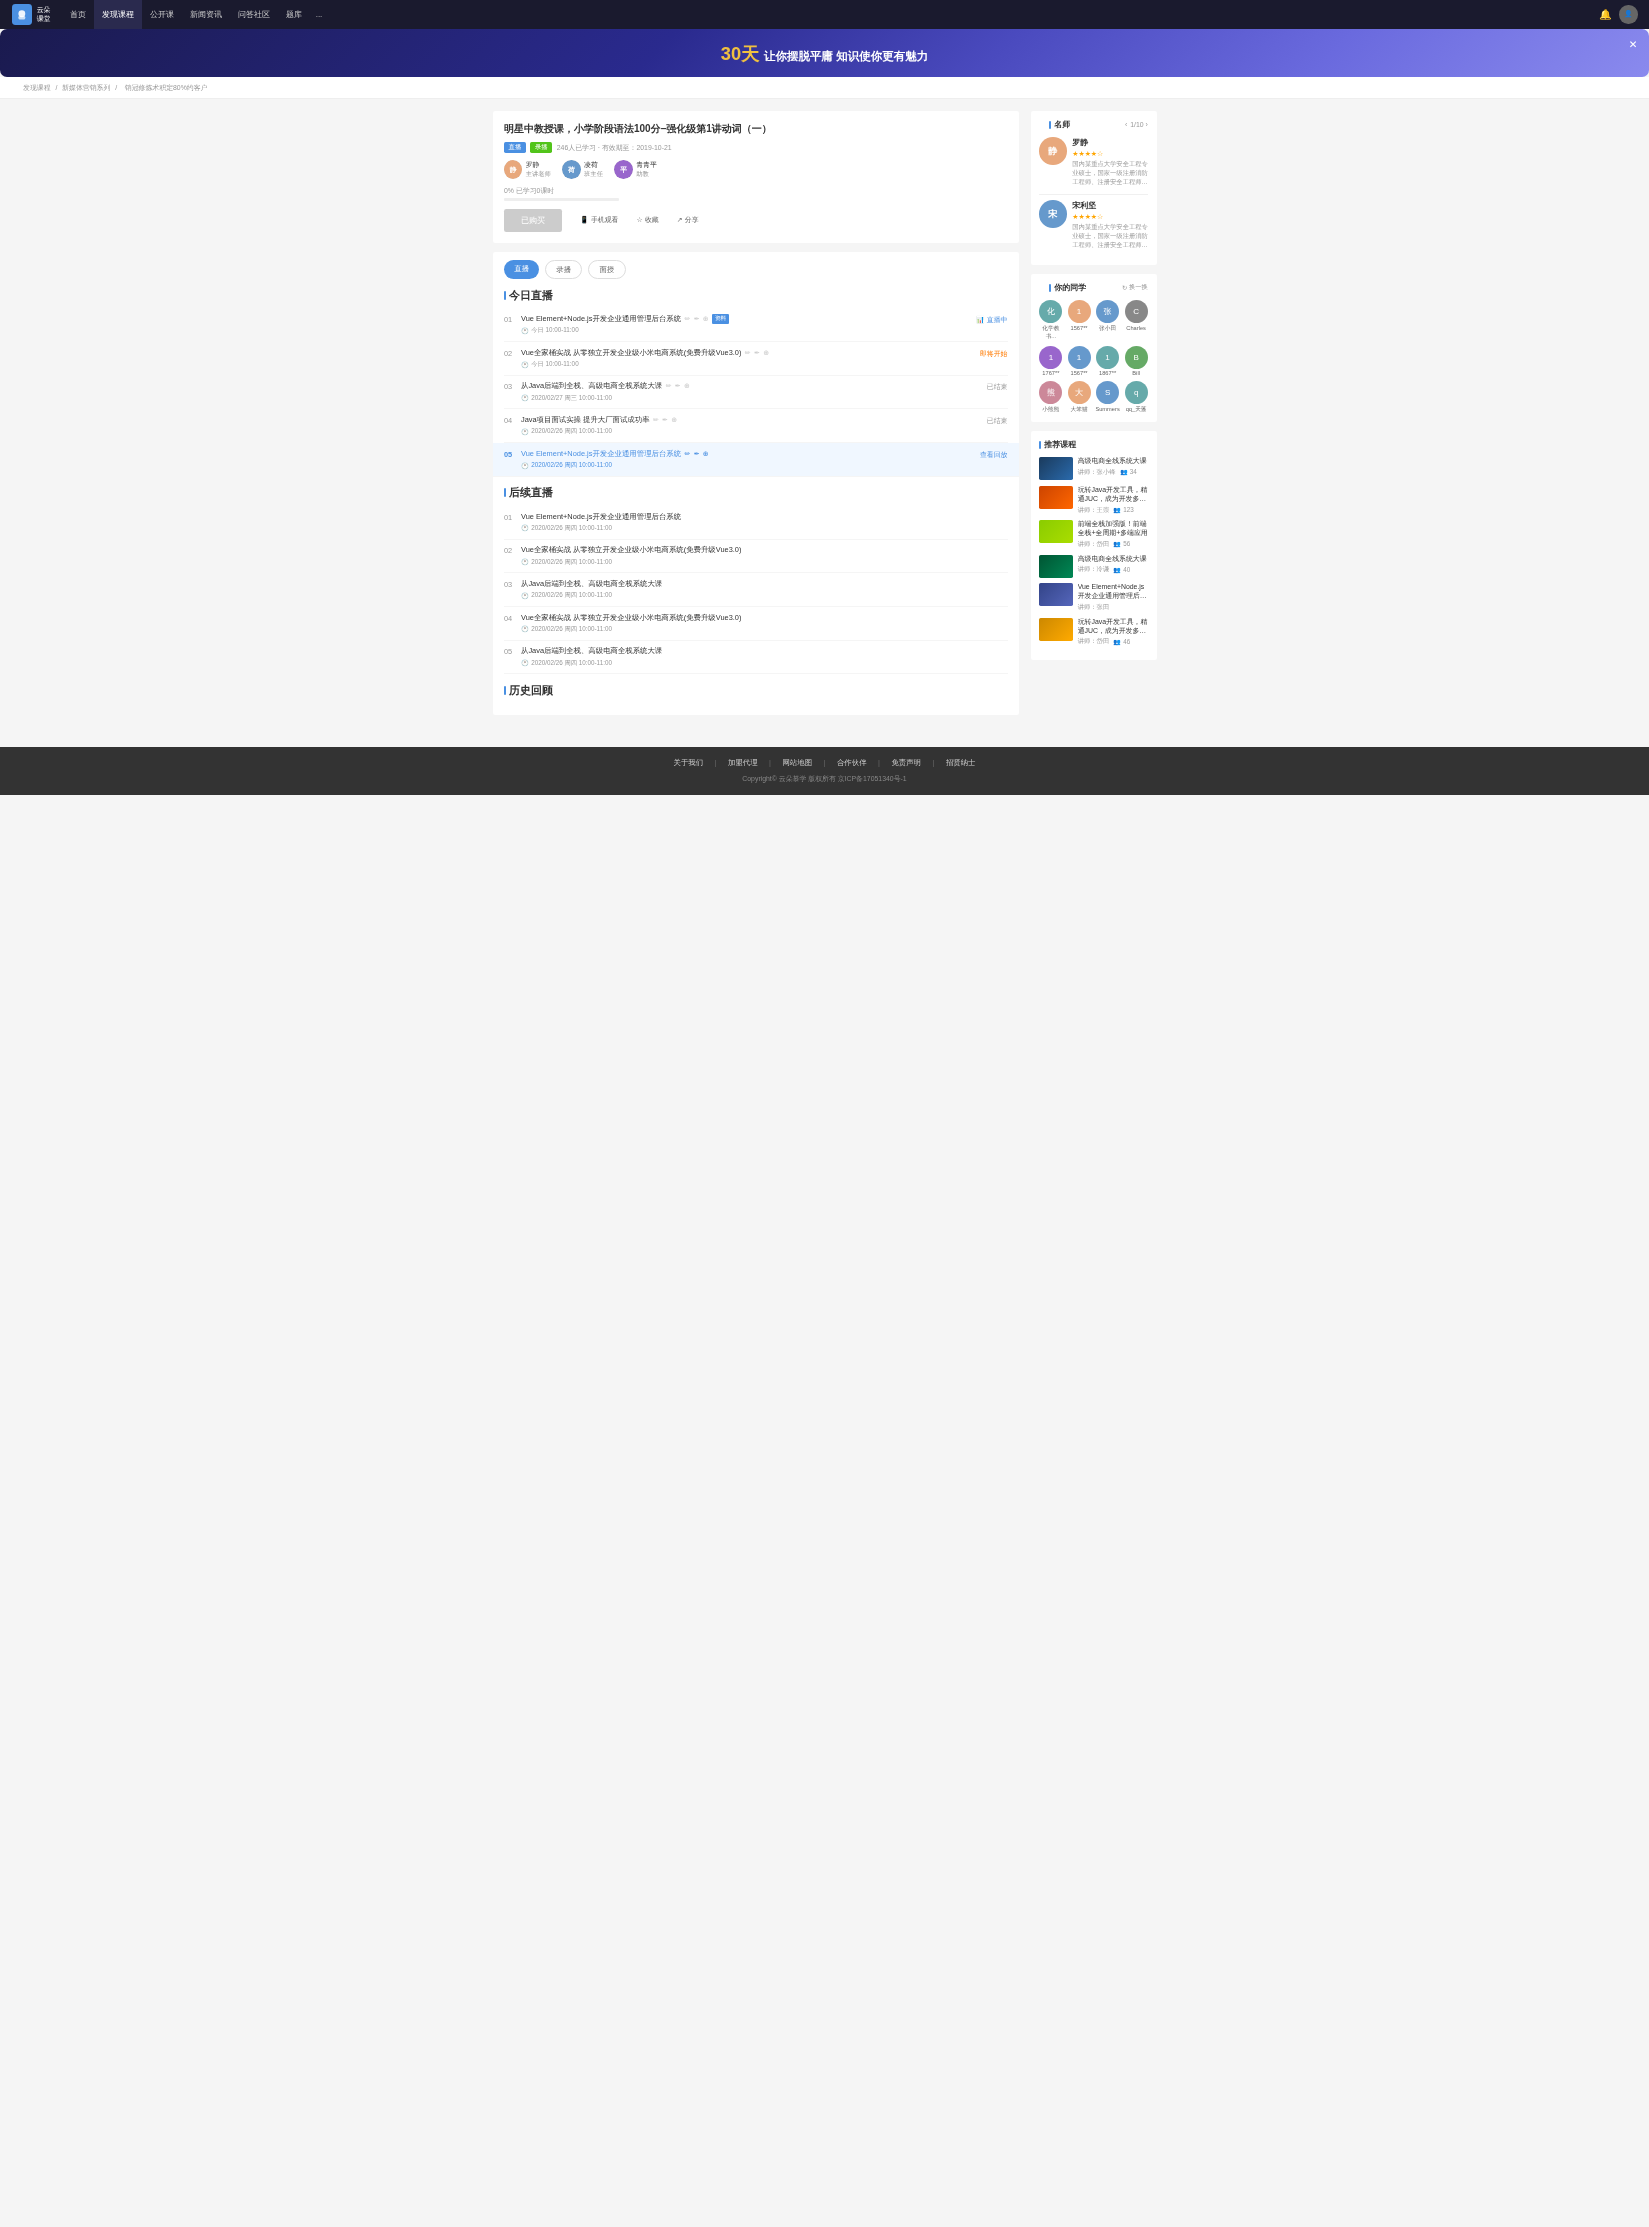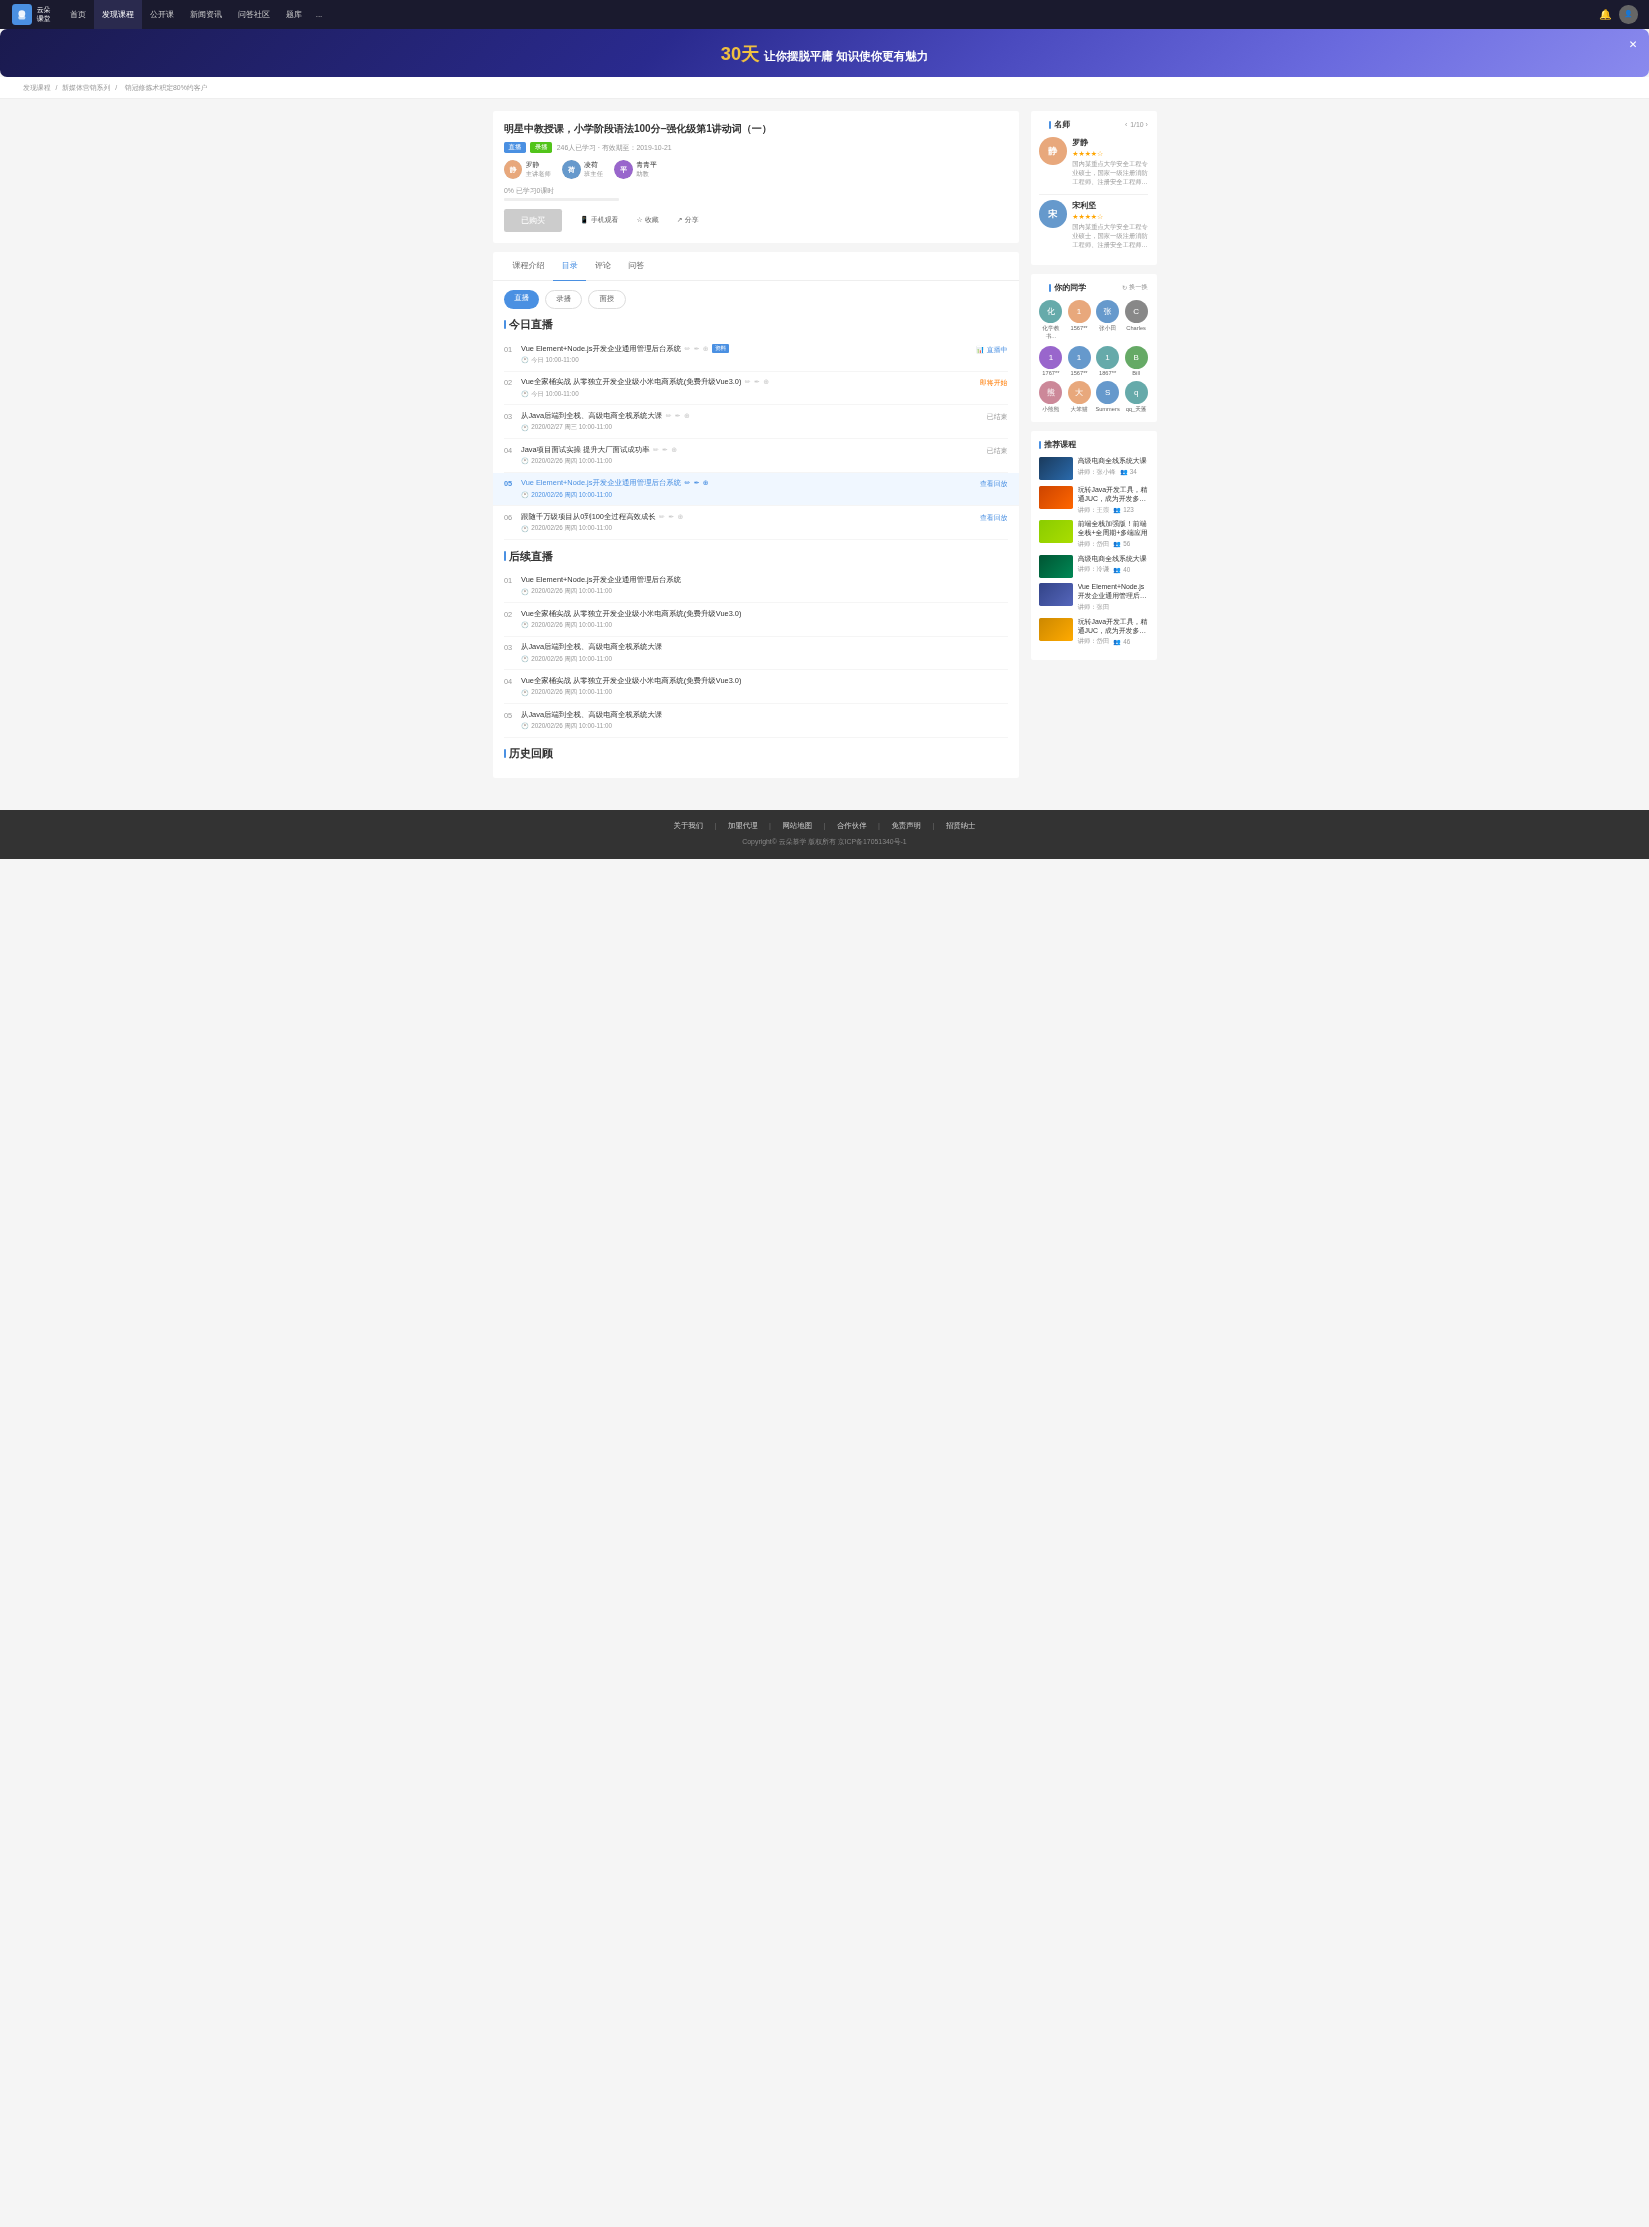--- a/index.html
+++ b/index.html
@@ -252,26 +252,20 @@
           <span>收藏</span>
         </button>
         <button class="action-btn">
           <span>↗</span>
           <span>分享</span>
         </button>
       </div>
     </div>
 
     <div class="course-tabs">
-      <div class="tab-nav">
-        <div class="tab-item">课程介绍</div>
-        <div class="tab-item active">目录</div>
-        <div class="tab-item">评论</div>
-        <div class="tab-item">问答</div>
-      </div>
 
       <div class="sub-tabs">
         <div class="sub-tab active">直播</div>
         <div class="sub-tab inactive">录播</div>
         <div class="sub-tab inactive">面授</div>
       </div>
 
       <div class="course-list">
 
         <div class="section-title">今日直播</div>
@@ -358,36 +352,20 @@
               <span class="icon-sm" style="color:#4a90e2;">⊕</span>
             </div>
             <div class="lesson-time" style="color:#4a90e2;">
               <span>🕐</span>
               <span>2020/02/26 周四 10:00-11:00</span>
             </div>
           </div>
           <div class="lesson-status status-replay">查看回放</div>
         </div>
 
-        <div class="lesson-item">
-          <div class="lesson-num">06</div>
-          <div class="lesson-info">
-            <div class="lesson-title">
-              <span>跟随千万级项目从0到100全过程高效成长</span>
-              <span class="icon-sm">✏</span>
-              <span class="icon-sm">✒</span>
-              <span class="icon-sm">⊕</span>
-            </div>
-            <div class="lesson-time">
-              <span>🕐</span>
-              <span>2020/02/26 周四 10:00-11:00</span>
-            </div>
-          </div>
-          <div class="lesson-status status-replay">查看回放</div>
-        </div>
 
         <div class="section-title">后续直播</div>
 
         <div class="lesson-item">
           <div class="lesson-num">01</div>
           <div class="lesson-info">
             <div class="lesson-title">Vue Element+Node.js开发企业通用管理后台系统</div>
             <div class="lesson-time">
               <span>🕐</span>
               <span>2020/02/26 周四 10:00-11:00</span>

